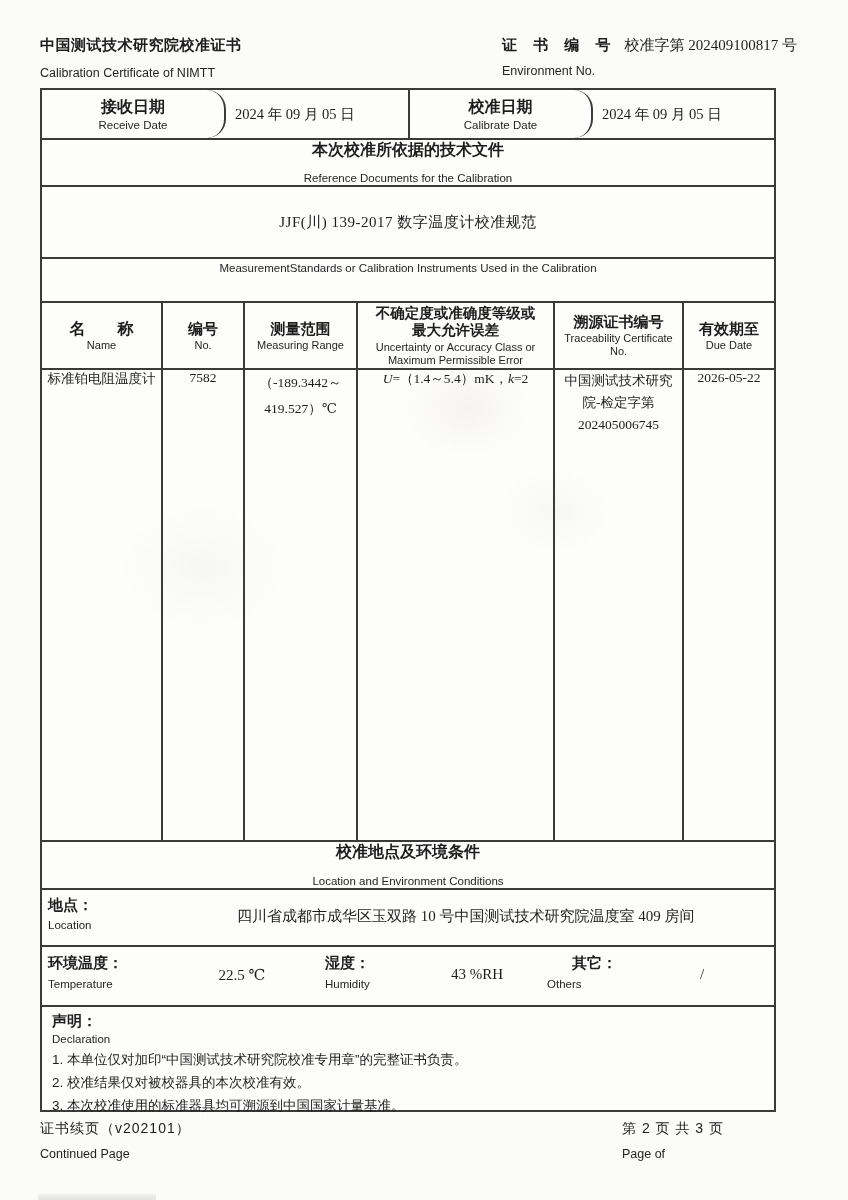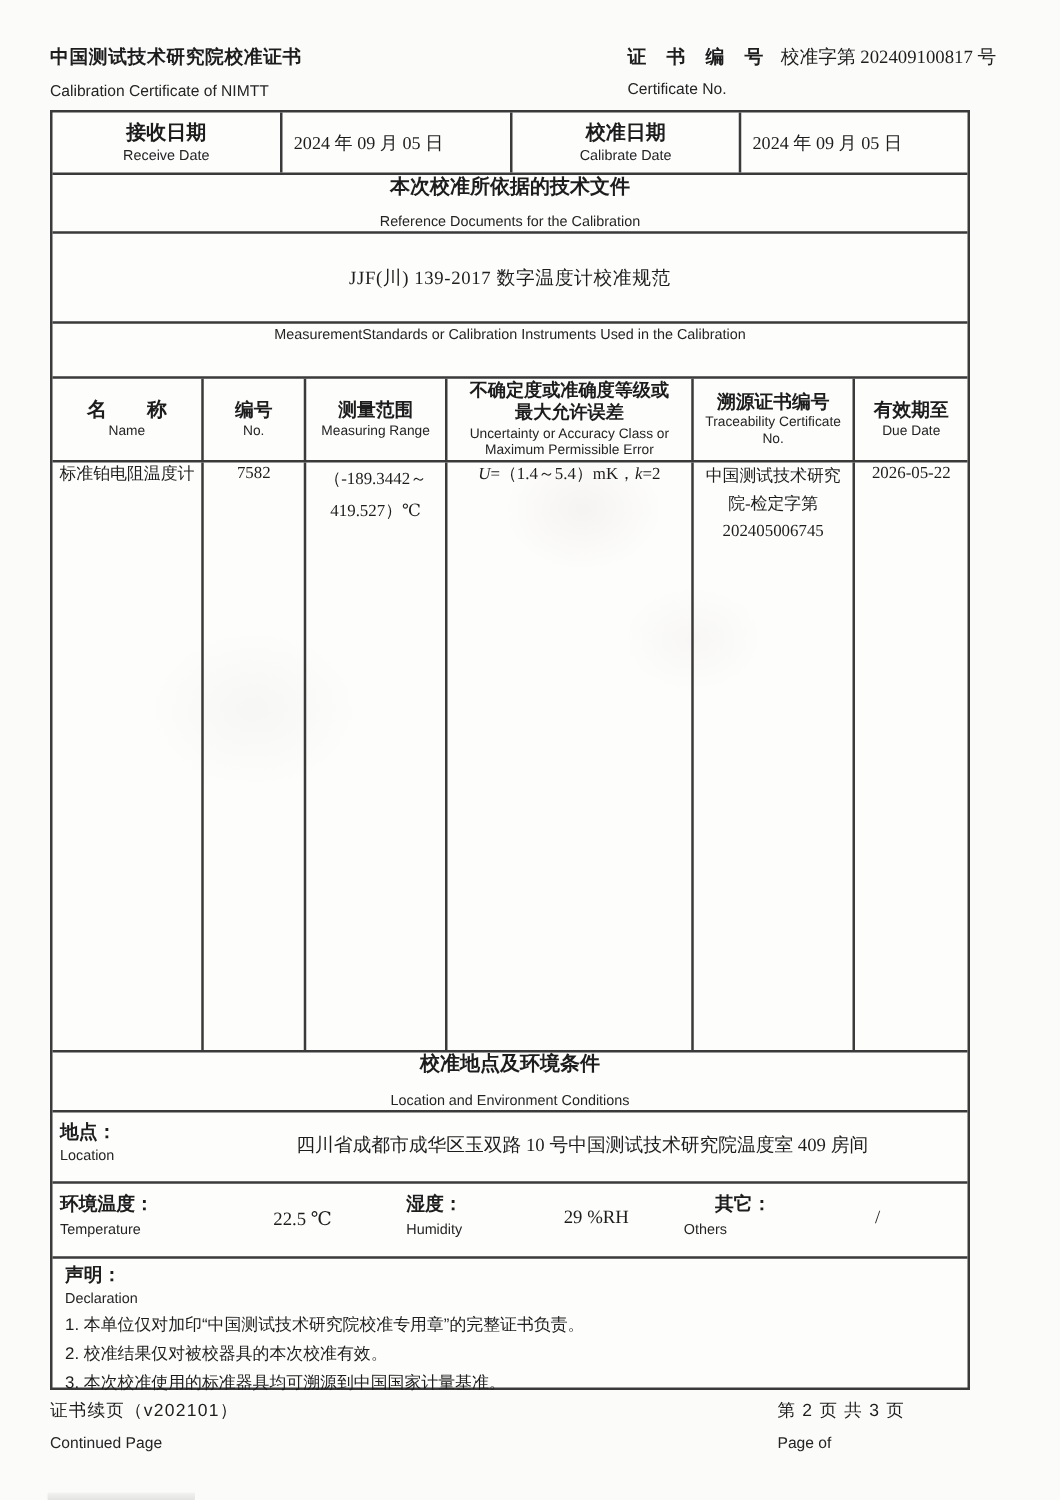--- a/index.html
+++ b/index.html
@@ -25,21 +25,21 @@
 
   
   .frame { position:absolute; left:40px; top:88px; width:736px; box-sizing:border-box;
            border:2px solid #3a3a3a; background:#fdfdfc; }
   .sec { box-sizing:border-box; border-bottom:2px solid #3a3a3a; }
   .sec:last-child { border-bottom:none; }
   .cell { box-sizing:border-box; border-right:2px solid #3a3a3a; }
   .cell:last-child { border-right:none; }
 
   .dates-row { display:grid; grid-template-columns:184px 184px 183px 1fr; height:50px; }
-  .lbl-cell { display:flex; flex-direction:column; justify-content:center; text-align:center; }
+  .lbl-cell { display:flex; flex-direction:column; justify-content:center; text-align:center;border-radius:19px; }
   .lbl-cn { font-size:16px; font-weight:bold; line-height:19px; }
   .lbl-en { font-size:11.5px; line-height:14px; margin-top:2px; color:#242424; }
   .val-cell { display:flex; align-items:center; padding-left:9px; font-size:14.5px; }
 
   .sec-title { display:flex; flex-direction:column; align-items:center; justify-content:space-between; text-align:center; }
   .sec-title .t-cn { font-size:16px; font-weight:bold; line-height:20px; }
   .sec-title .t-en { font-size:11.5px; line-height:14px; margin-top:2px; color:#242424; }
   .h47 { height:47px; } .h44 { height:44px; } .h48 { height:48px; }
 
   .ref-doc { height:72px; display:flex; align-items:center; justify-content:center;
@@ -100,21 +100,21 @@
   <div class="doc-header">
     <div class="hdr-left">
       <div class="title-cn">中国测试技术研究院校准证书</div>
       <div class="title-en">Calibration Certificate of NIMTT</div>
     </div>
     <div class="hdr-right">
       <div class="certno-line">
         <span class="certno-label">证 书 编 号</span>
         <span class="certno-value">校准字第 202409100817 号</span>
       </div>
-      <div class="certno-en">Certificate No.</div>
+      <div class="certno-en">Environment No.</div>
     </div>
   </div>
 
   <div class="frame">
 
     <div class="sec dates-row">
       <div class="cell lbl-cell">
         <div class="lbl-cn">接收日期</div>
         <div class="lbl-en">Receive Date</div>
       </div>
@@ -183,21 +183,21 @@
       <div class="row-label-en loc-label-en">Location</div>
       <div class="loc-value serif">四川省成都市成华区玉双路 10 号中国测试技术研究院温度室 409 房间</div>
     </div>
 
     <div class="sec env-row">
       <div class="row-label-cn t-label-cn">环境温度：</div>
       <div class="row-label-en t-label-en">Temperature</div>
       <div class="t-value serif">22.5 ℃</div>
       <div class="row-label-cn h-label-cn">湿度：</div>
       <div class="row-label-en h-label-en">Humidity</div>
-      <div class="h-value serif">29 %RH</div>
+      <div class="h-value serif">43 %RH</div>
       <div class="row-label-cn o-label-cn">其它：</div>
       <div class="row-label-en o-label-en">Others</div>
       <div class="o-value serif">/</div>
     </div>
 
     <div class="sec decl">
       <div class="decl-cn">声明：</div>
       <div class="decl-en">Declaration</div>
       <div class="decl-item">1. 本单位仅对加印“中国测试技术研究院校准专用章”的完整证书负责。</div>
       <div class="decl-item">2. 校准结果仅对被校器具的本次校准有效。</div>

